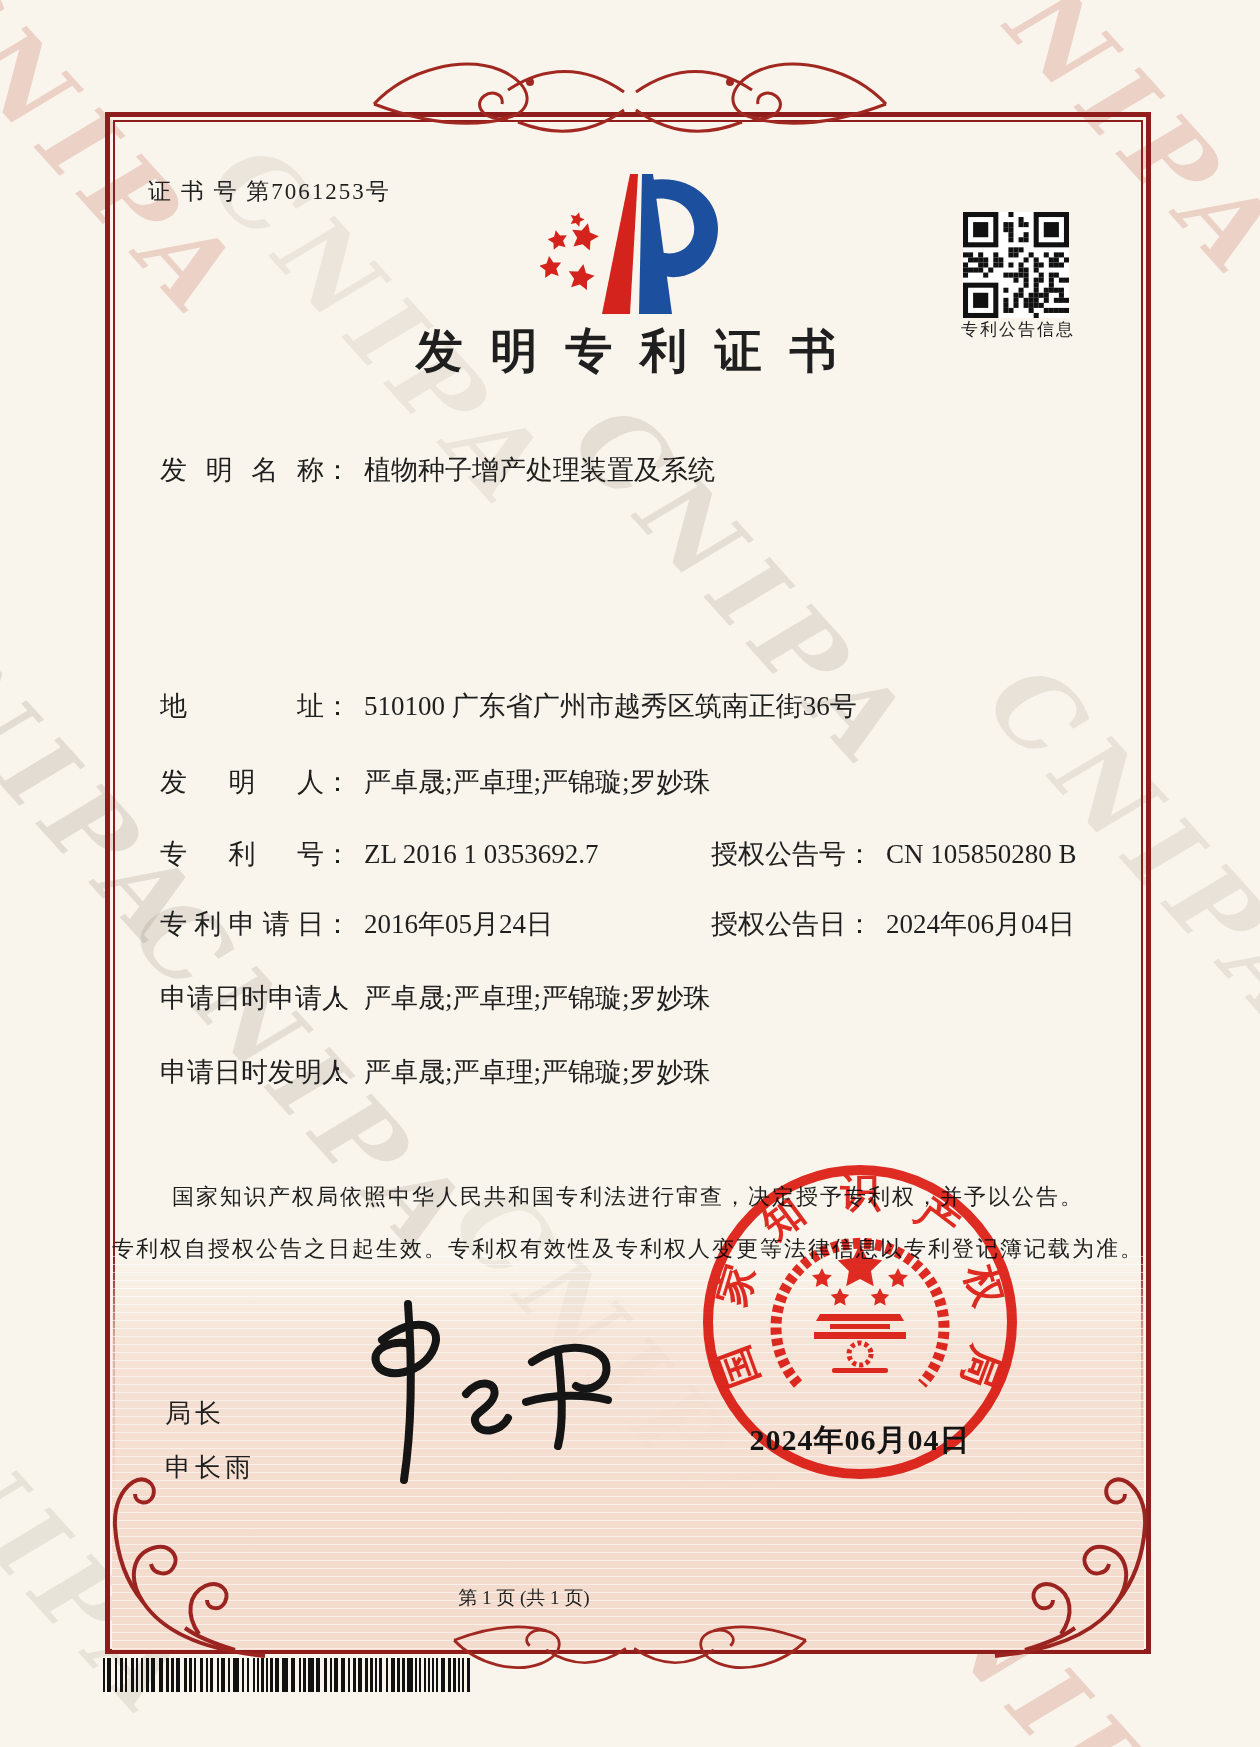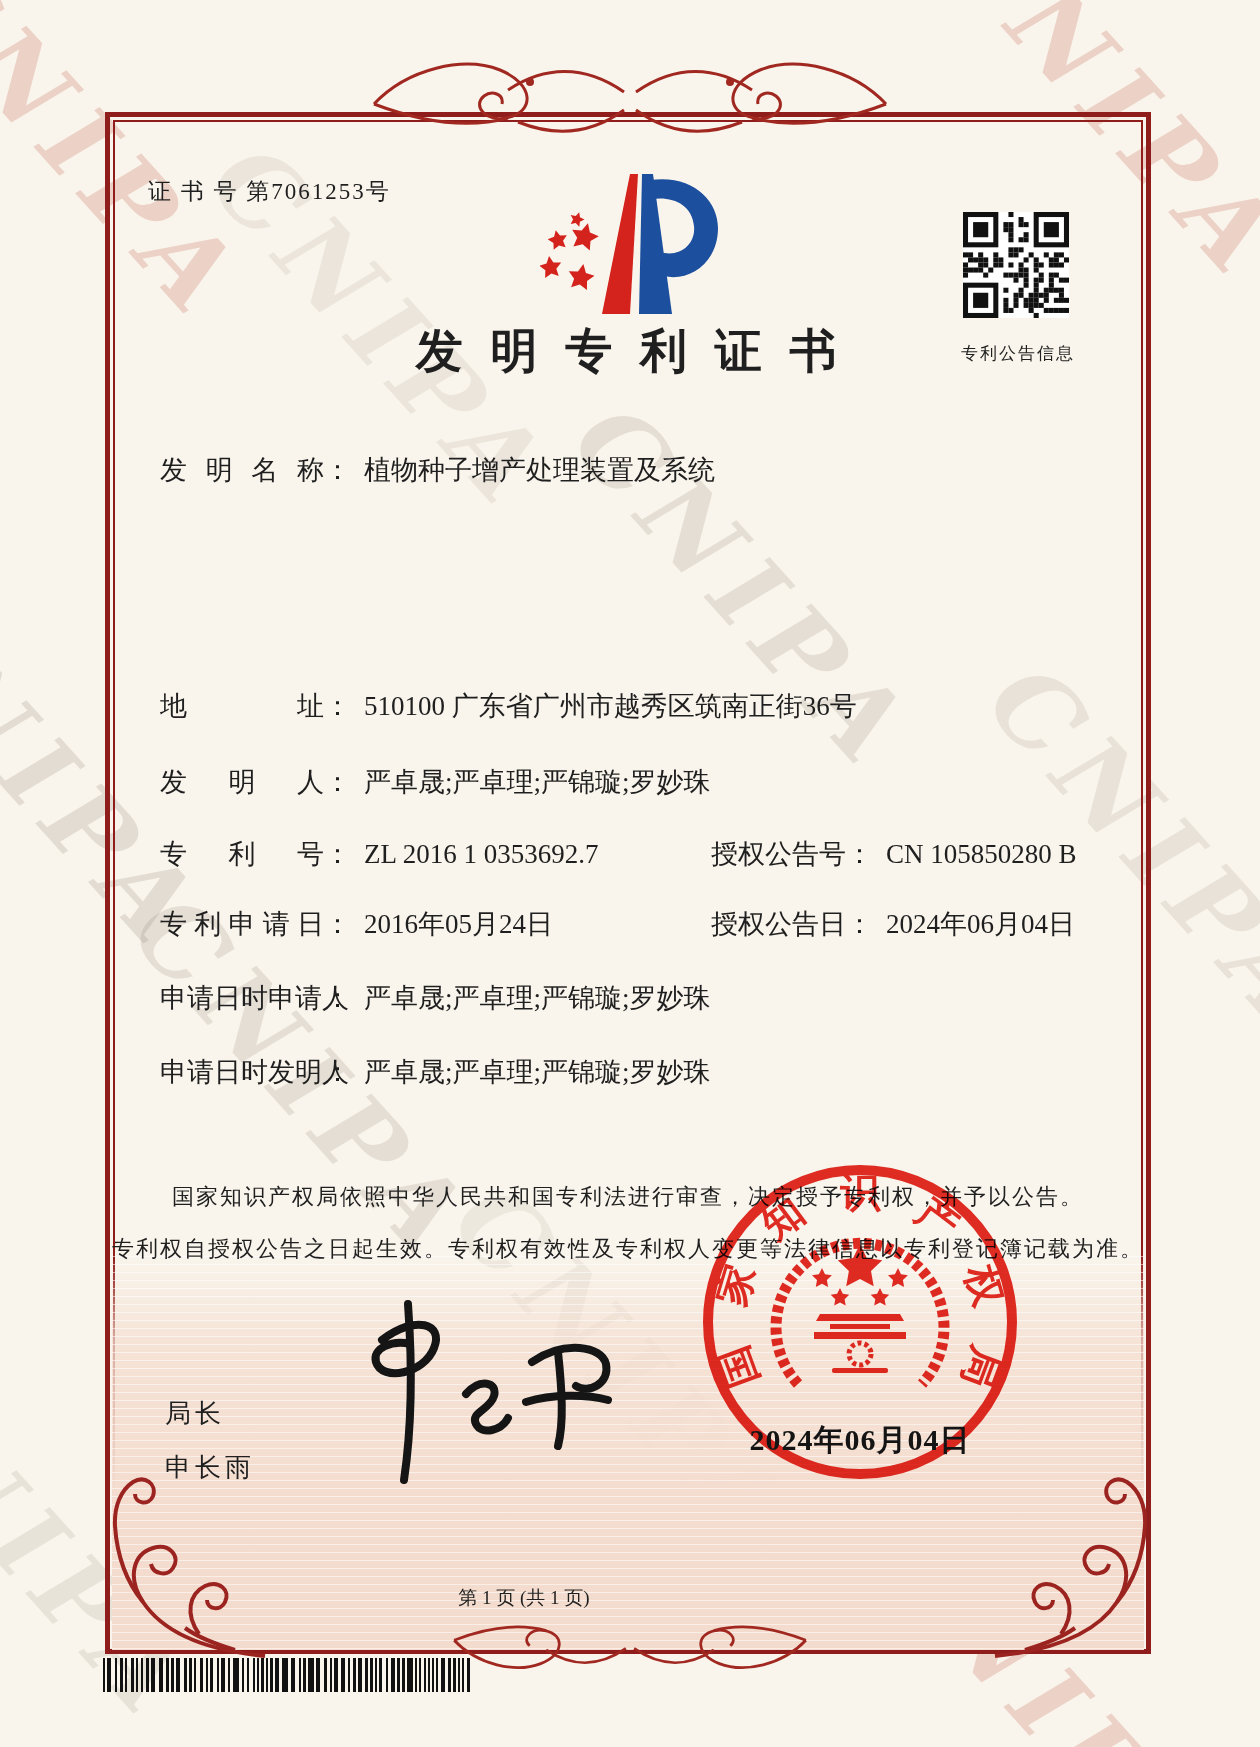--- a/index.html
+++ b/index.html
@@ -19,21 +19,21 @@
   
   .waves{position:absolute;left:112px;top:1256px;width:1032px;height:394px;
     background:
       repeating-linear-gradient(180deg, rgba(255,255,255,.55) 0 1.5px, rgba(255,255,255,0) 1.5px 8px),
       linear-gradient(180deg, rgba(244,221,207,0) 0%, rgba(244,221,207,.75) 22%, #f4ddcf 60%, #f3dccd 100%);}
   
   .certno{position:absolute;left:148px;top:176px;font-size:23px;letter-spacing:2px;}
   .title{position:absolute;left:0;top:320px;width:100%;text-align:center;font-size:47px;
          font-weight:bold;letter-spacing:8px;}
   .qr-caption{position:absolute;left:938px;top:318px;width:160px;text-align:center;
-              font-size:17px;letter-spacing:2px;margin-top:24px;}
+              font-size:17px;letter-spacing:2px;}
   
   .row{position:absolute;left:160px;font-size:27px;white-space:nowrap;}
   .row .lab{display:inline-block;width:164px;text-align:justify;text-align-last:justify;
             vertical-align:bottom;}
   .row .colon{margin-right:13px;}
   .row.rcol{left:711px;}
   .row.rcol .lab{width:auto;text-align:left;text-align-last:auto;}
   
   .legal{position:absolute;left:112px;width:1032px;text-align:center;font-size:22px;
          letter-spacing:2px;}

